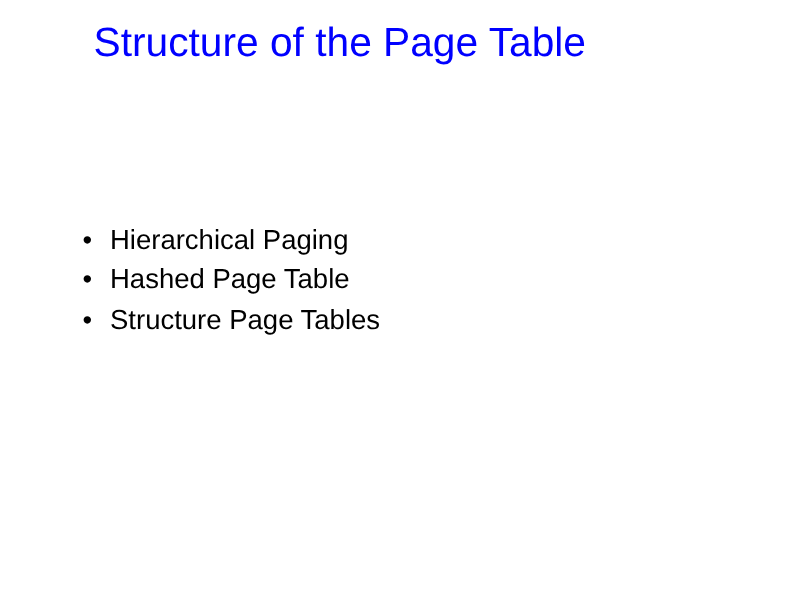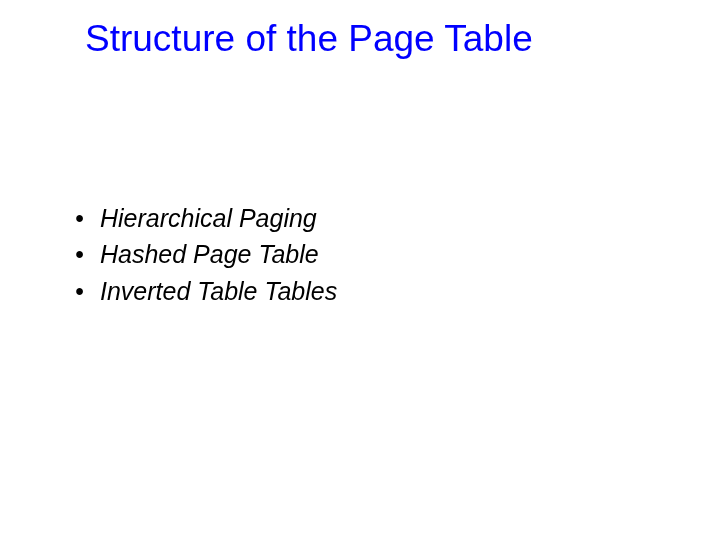--- a/index.html
+++ b/index.html
@@ -16,21 +16,20 @@
       left: 85px;
       font-size: 37px;
       color: #0000ff;
       font-weight: normal;
     }
     .bullet-list {
       position: absolute;
       top: 200px;
       left: 75px;
       list-style: none;
-      font-style: italic;
     }
     .bullet-item {
       font-size: 25px;
       color: #000000;
       line-height: 1.45;
       position: relative;
       padding-left: 25px;
     }
     .bullet-item::before {
       content: "•";
@@ -40,14 +39,14 @@
     }
   </style>
 </head>
 <body>
 
 <h1 class="title">Structure of the Page Table</h1>
 
 <ul class="bullet-list">
   <li class="bullet-item">Hierarchical Paging</li>
   <li class="bullet-item">Hashed Page Table</li>
-  <li class="bullet-item">Inverted Table Tables</li>
+  <li class="bullet-item">Structure Page Tables</li>
 </ul>
 
 </body></html>

